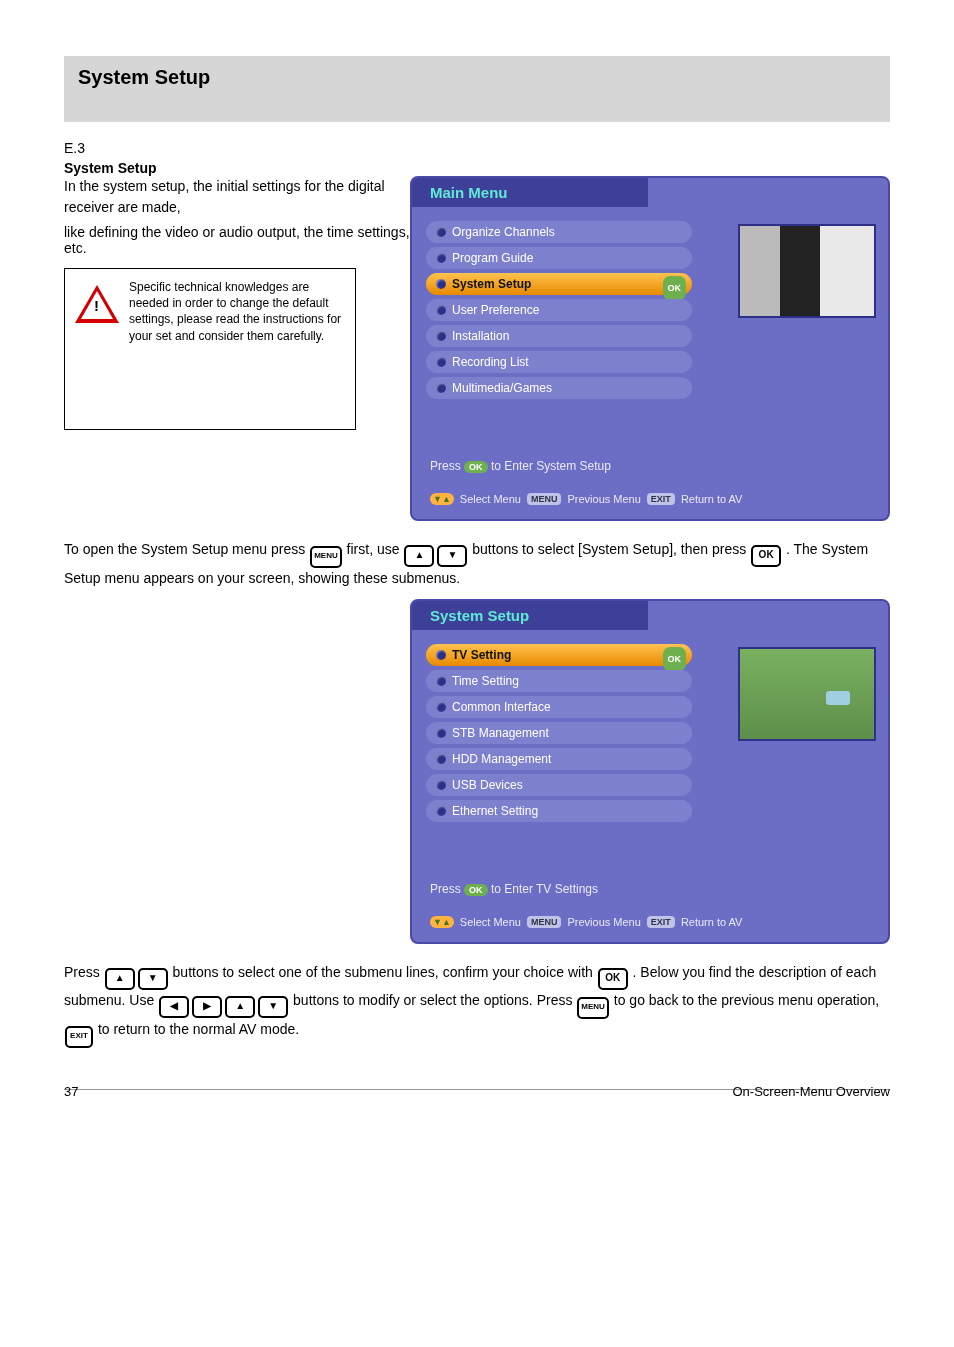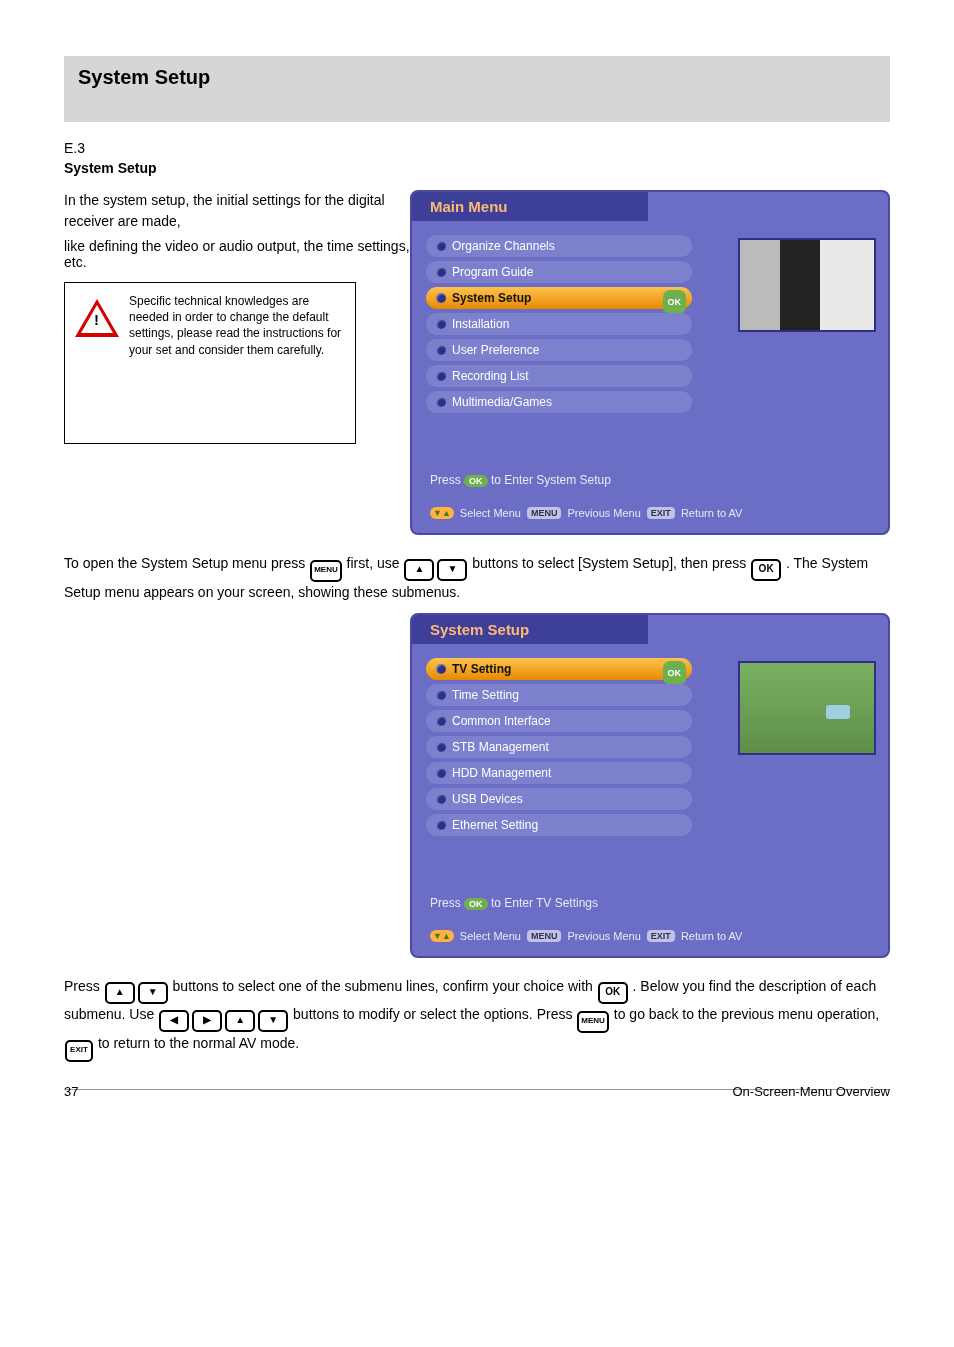--- a/index.html
+++ b/index.html
@@ -1,27 +1,27 @@
 <!DOCTYPE html>
 <html><head>
 <meta charset="utf-8">
 <style>
   html,body{margin:0;padding:0;background:#fff;font-family:Arial,Helvetica,sans-serif;color:#000;font-size:14px}
   .page{width:954px;height:1152px;position:relative;margin:0 auto;box-sizing:border-box;padding:56px 64px}
   .banner{background:#d6d6d6;height:46px;margin-bottom:18px;padding:10px 14px;font-weight:bold;font-size:20px}
   .section-num{font-weight:normal;margin:16px 0 4px}
   .section-sub{font-weight:bold;margin-top:4px}
-  .intro-row{display:flex;margin-top:14px}
+  .intro-row{display:flex;margin-top:0}
   .warn-box{border:1px solid #000;width:270px;height:140px;padding:10px;display:flex;gap:10px;align-items:flex-start;font-size:12px}
   .warn-tri{width:0;height:0;border-left:22px solid transparent;border-right:22px solid transparent;border-bottom:38px solid #d40000;position:relative;flex:0 0 auto;margin-top:6px}
   .warn-tri:after{content:"";position:absolute;left:-16px;top:6px;width:0;height:0;border-left:16px solid transparent;border-right:16px solid transparent;border-bottom:28px solid #fff}
   .warn-bang{position:absolute;left:-3px;top:12px;font-weight:bold;color:#000;z-index:2;font-size:15px}
   .warn-text{font-size:12px;line-height:1.35}
   .stb{border:2px solid #4a49a8;border-radius:8px;background:#6b6ec4;width:480px;height:345px;box-sizing:border-box;position:relative;overflow:hidden}
-  .stb-tab{background:#3e3f99;color:#fdba74;font-weight:bold;padding:6px 18px;width:200px;position:relative;font-size:15px}
+  .stb-tab{background:#3e3f99;color:#5eead4;font-weight:bold;padding:6px 18px;width:200px;position:relative;font-size:15px}
   .stb-tab:after{content:"";position:absolute;right:-34px;top:0;width:0;height:0;border-bottom:30px solid #6b6ec4;border-left:34px solid transparent}
   .stb-inner{padding:10px 14px}
   .pill{background:#7d80cc;border-radius:12px;height:22px;line-height:22px;padding:0 10px;color:#fff;font-size:12px;margin:4px 0;position:relative;width:246px}
   .pill.sel{background:linear-gradient(#ffc34f,#e78900);color:#111;font-weight:bold}
   .pill .dot{display:inline-block;width:10px;height:10px;border-radius:50%;background:#2b2f89;margin-right:6px;vertical-align:-1px;box-shadow:inset 1px 1px 2px rgba(255,255,255,.5)}
   .pill .okbadge{position:absolute;right:6px;top:3px;background:#6fb04e;color:#fff;font-size:9px;border-radius:7px;padding:1px 5px;font-weight:bold}
   .preview{position:absolute;right:12px;top:46px;width:134px;height:90px;background:#333;border:2px solid #2d2f88}
   .preview.one{background:linear-gradient(90deg,#bbb 0 30%,#222 30% 60%,#e9e9e9 60% 100%)}
   .preview.two{background:linear-gradient(#7ab060,#5e8f4a)}
   .car{position:absolute;right:24px;top:42px;width:24px;height:14px;background:#9fcfe0;border-radius:3px}
@@ -67,22 +67,22 @@
       </div>
     </div>
 
     <div class="stb">
       <div class="stb-tab">Main Menu</div>
       <div class="preview one"></div>
       <div class="stb-inner">
         <div class="pill"><span class="dot"></span><span>Organize Channels</span></div>
         <div class="pill"><span class="dot"></span><span>Program Guide</span></div>
         <div class="pill sel"><span class="dot"></span><span>System Setup</span><span class="okbadge">OK</span></div>
+        <div class="pill"><span class="dot"></span><span>User Preference</span></div>
         <div class="pill"><span class="dot"></span><span>Installation</span></div>
-        <div class="pill"><span class="dot"></span><span>User Preference</span></div>
         <div class="pill"><span class="dot"></span><span>Recording List</span></div>
         <div class="pill"><span class="dot"></span><span>Multimedia/Games</span></div>
       </div>
       <div class="stb-hint">
         <span>Press</span>
         <span class="okmini">OK</span>
         <span>to Enter System Setup</span>
       </div>
       <div class="stb-hint2">
         <span class="ybadge">▼▲</span>

